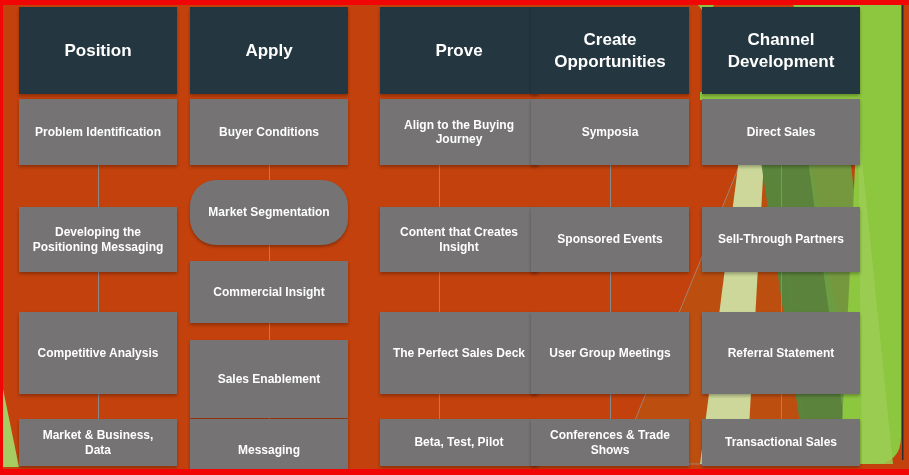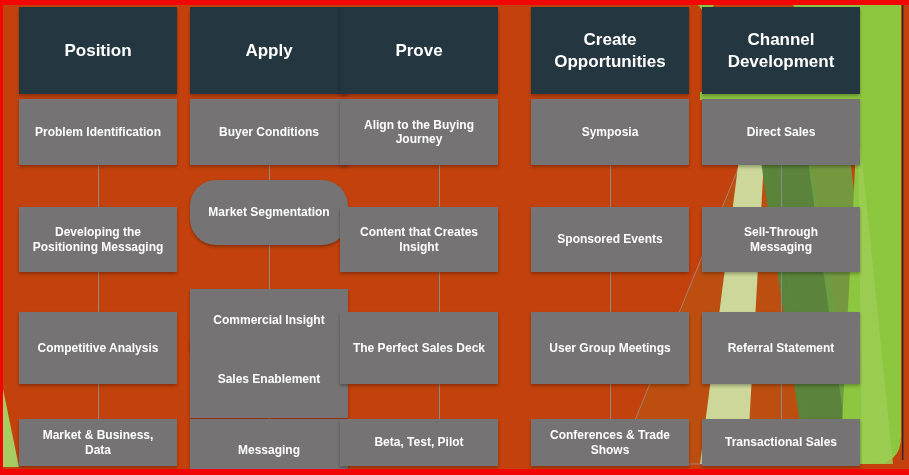--- a/index.html
+++ b/index.html
@@ -32,28 +32,28 @@
   }
   .head{
     top:7px;height:87px;
     background:var(--header-bg,#24363f);
     font-size:17px;font-weight:bold;line-height:1.25;
   }
   .node{
     background:var(--item-bg,#757373);
     font-size:12px;font-weight:bold;line-height:1.18;
   }
-  .col1{left:19px;}  .col2{left:190px;} .col3{left:340px;text-align:center;}
+  .col1{left:19px;}  .col2{left:190px;} .col3{left:380px;text-align:center;}
   .col4{left:531px;} .col5{left:702px;}
   .r1{top:99px;height:66px;}
   .r2{top:207px;height:65px;}
-  .r3{top:312px;height:72px;}
+  .r3{top:312px;height:82px;}
   .r4{top:419px;height:47px;}
   .c2r2{top:180px;height:65px;border-radius:26px;}
-  .c2r3{top:261px;height:62px;margin-top:28px;}
+  .c2r3{top:261px;height:62px;}
   .c2r4{top:340px;height:78px;}
   .c2r5{top:419px;height:62px;}
   .frame{
     position:absolute;left:0;top:0;right:0;bottom:0;
     border-style:solid;
     border-color:var(--border-red,#f10505);
     border-width:5px 5px 6px 3px;
     z-index:10;pointer-events:none;
     box-sizing:border-box;
   }
@@ -102,18 +102,18 @@
   <div class="box node col3 r4">Beta, Test, Pilot</div>
 
   <div class="box head col4">Create Opportunities</div>
   <div class="box node col4 r1">Symposia</div>
   <div class="box node col4 r2">Sponsored Events</div>
   <div class="box node col4 r3">User Group Meetings</div>
   <div class="box node col4 r4">Conferences &amp; Trade Shows</div>
 
   <div class="box head col5">Channel Development</div>
   <div class="box node col5 r1">Direct Sales</div>
-  <div class="box node col5 r2">Sell-Through Messaging</div>
+  <div class="box node col5 r2">Sell-Through Partners</div>
   <div class="box node col5 r3">Referral Statement</div>
   <div class="box node col5 r4">Transactional Sales</div>
 
   <div class="frame"></div>
 </div>
 
 </body></html>

